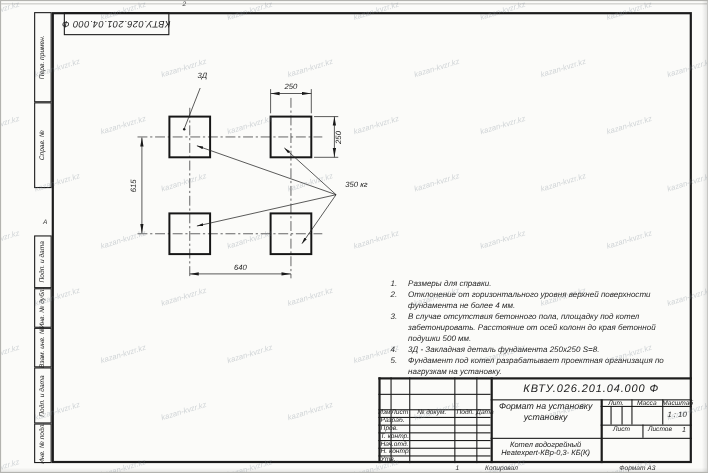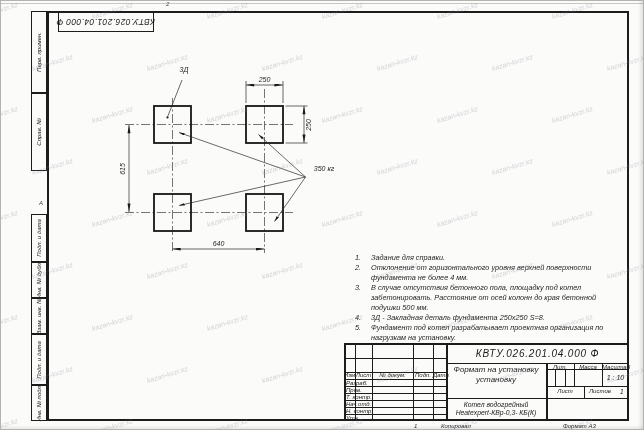--- a/index.html
+++ b/index.html
@@ -206,21 +206,21 @@
   <div class="lbl" style="left:243px;top:74px;width:41px;">250</div>
   <div class="lbl rot" style="left:288px;top:118.5px;width:40px;">250</div>
   <div class="lbl rot" style="left:101.5px;top:162.5px;width:40px;">615</div>
   <div class="lbl" style="left:197px;top:237.5px;width:41px;">640</div>
   <div class="lbl" style="left:172px;top:64px;width:22px;">3Д</div>
   <div class="lbl" style="left:305px;top:163px;width:36px;">350 кг</div>
 
   <div class="notes">
     <div class="note">
         <span class="nnum">1.</span>
-        <span class="ntext">Задание для справки.</span>
+        <span class="ntext">Размеры для справки.</span>
       </div>
     <div class="note">
         <span class="nnum">2.</span>
         <span class="ntext">Отклонение от горизонтального уровня верхней поверхности фундамента не более 4 мм.</span>
       </div>
     <div class="note">
         <span class="nnum">3.</span>
         <span class="ntext">В случае отсутствия бетонного пола, площадку под котел забетонировать. Расстояние от осей колонн до края бетонной подушки 500 мм.</span>
       </div>
     <div class="note">

